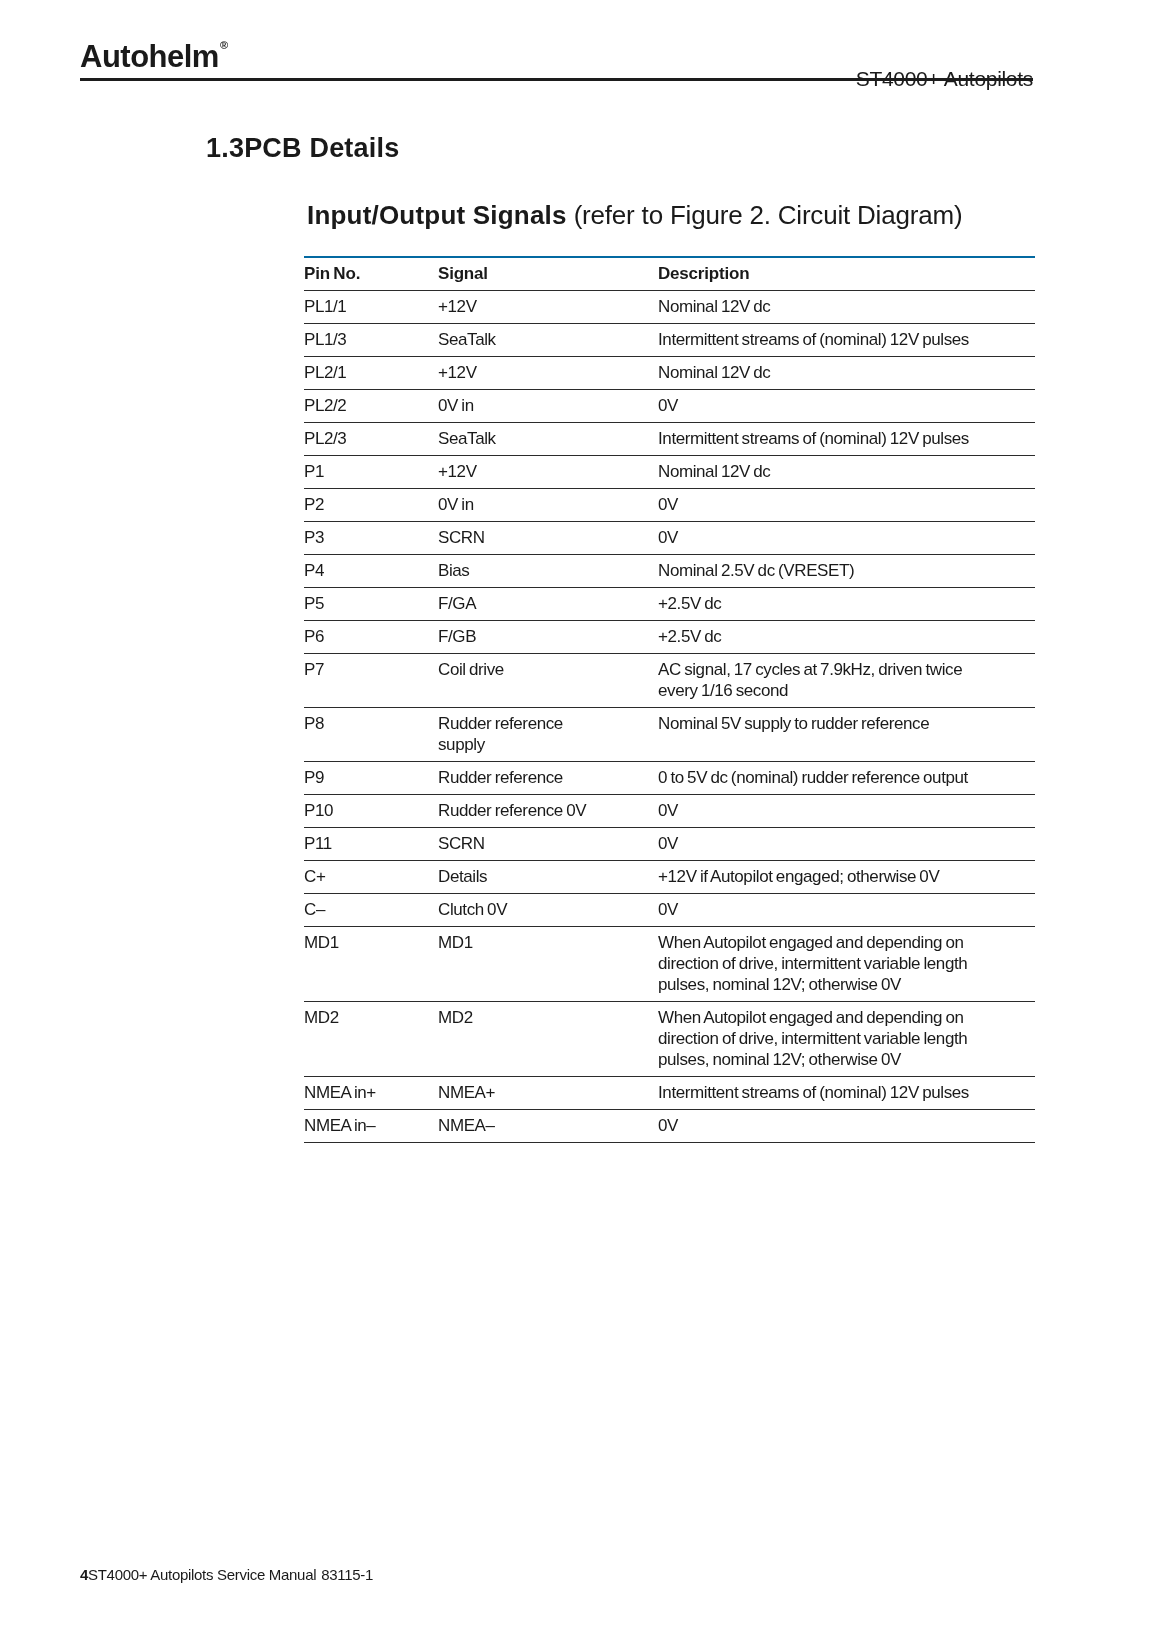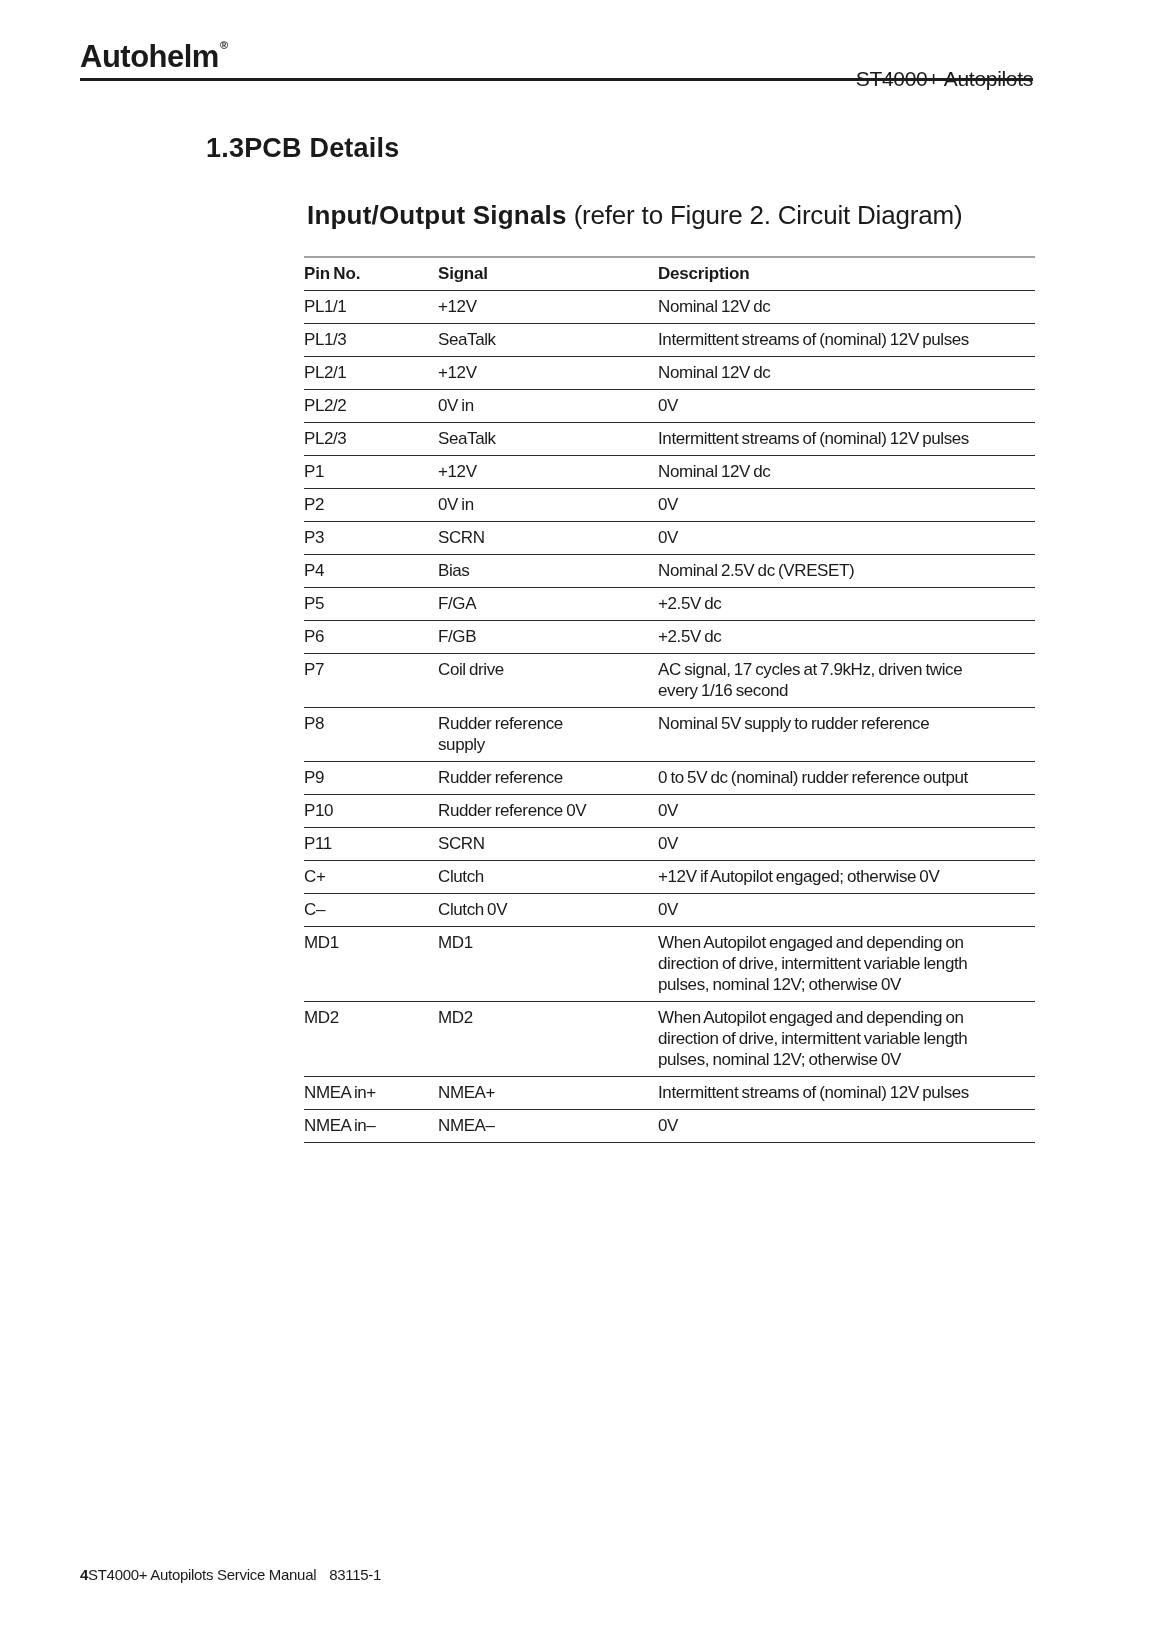--- a/index.html
+++ b/index.html
@@ -89,21 +89,21 @@
     top: 256px;
     width: 731px;
   }
   table.io-table {
     width: 731px;
     border-collapse: collapse;
     table-layout: fixed;
     font-size: 17px;
     letter-spacing: -0.4px;
     word-spacing: -1px;
-    border-top: 2px solid #a3a3a3;
+    border-top: 2px solid #0369a1;
   }
   table.io-table th,
   table.io-table td {
     vertical-align: top;
     text-align: left;
     padding: 5px 4px 6px 0;
     line-height: 21px;
     border-bottom: 1.5px solid #2b2b2b;
     white-space: pre-line;
     font-weight: normal;
@@ -124,21 +124,21 @@
     font-size: 15px;
     letter-spacing: -0.3px;
     white-space: nowrap;
   }
   .page-footer .page-num {
     font-weight: bold;
   }
   .page-footer .manual-text {
   }
   .page-footer .doc-num {
-    margin-left: 13px;
+    margin-left: 5px;
     text-align: center;
   }
 </style>
 </head>
 <body>
 
 <div class="page-header">
   <div class="logo">
     <span>Autohelm</span><span class="reg">®</span>
   </div>
@@ -246,21 +246,21 @@
           <td>Rudder reference 0V</td>
           <td>0V</td>
         </tr>
         <tr>
           <td>P11</td>
           <td>SCRN</td>
           <td>0V</td>
         </tr>
         <tr>
           <td>C+</td>
-          <td>Clutch</td>
+          <td>Details</td>
           <td>+12V if Autopilot engaged; otherwise 0V</td>
         </tr>
         <tr>
           <td>C–</td>
           <td>Clutch 0V</td>
           <td>0V</td>
         </tr>
         <tr>
           <td>MD1</td>
           <td>MD1</td>

